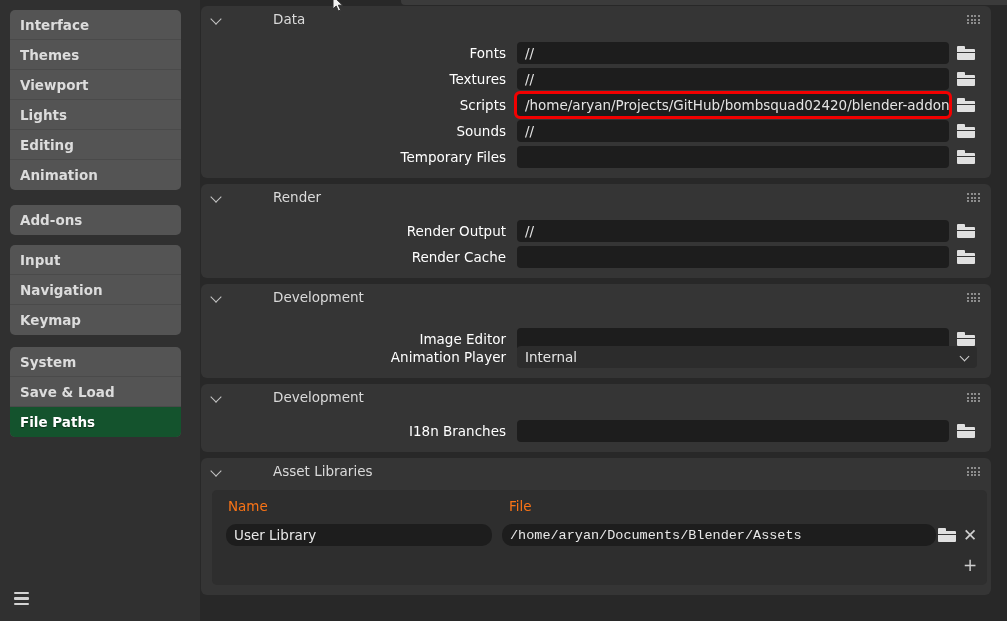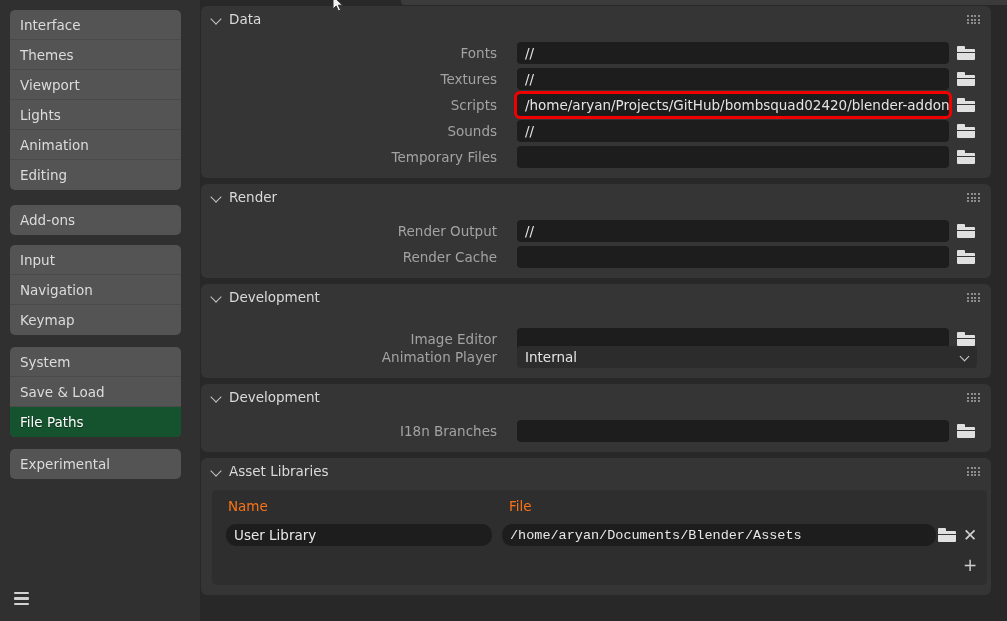--- a/index.html
+++ b/index.html
@@ -8,20 +8,21 @@
     background: #282828;
     font-family: "DejaVu Sans", "Liberation Sans", sans-serif;
     overflow: hidden;
   }
   #app { position: relative; width: 1007px; height: 621px; background: #282828; }
 
   
   #sidebar {
     position: absolute; left: 0; top: 0; width: 200px; height: 621px;
     background: #303030;
+    font-weight: bold;
   }
   .nav-group {
     position: absolute; left: 10px; width: 171px;
     background: #545454;
     border-radius: 5px;
     overflow: hidden;
   }
   .nav-item {
     height: 30px; line-height: 30px;
     padding-left: 10px;
@@ -73,41 +74,41 @@
   }
   .chev::before {
     content: ""; position: absolute;
     left: 1px; top: 2px;
     width: 7px; height: 7px;
     border-right: 1.6px solid #c4c4c4;
     border-bottom: 1.6px solid #c4c4c4;
     transform: rotate(45deg);
   }
   .panel-title {
-    font-size: 13.5px; color: #dadada; white-space: nowrap;
+    font-size: 13.5px; color: #dadada; white-space: nowrap; margin-left: 44px;
   }
   .grip {
     position: absolute; right: 11px; top: 9px;
     width: 13px; height: 9px;
     display: grid;
     grid-template-columns: repeat(4, 2px);
     grid-template-rows: repeat(3, 2px);
     gap: 1.6px 1.6px;
   }
   .grip span { display: block; width: 2px; height: 2px; background: #8d8d8d; }
 
   
   .row {
     position: absolute; left: 0; width: 790px; height: 22px;
     display: flex; align-items: center;
   }
   .row-label {
     width: 316px; text-align: right;
-    font-size: 13.5px; color: #a3a3a3;
-    padding-right: 20px; white-space: nowrap;
+    font-size: 13.5px; color: #ffffff;
+    padding-right: 11px; white-space: nowrap;
   }
   .field {
     position: relative;
     width: 432px; height: 22px;
     background: #1d1d1d;
     border-radius: 4px;
     display: flex; align-items: center;
     padding: 0 8px;
     font-size: 13.5px; color: #e4e4e4;
     white-space: nowrap; overflow: hidden;
@@ -206,43 +207,40 @@
 
 <div id="app">
 
   <div id="sidebar">
 
     <div class="nav-group" style="top:10px;">
       <div class="nav-item">Interface</div>
       <div class="nav-item">Themes</div>
       <div class="nav-item">Viewport</div>
       <div class="nav-item">Lights</div>
+      <div class="nav-item">Editing</div>
       <div class="nav-item">Animation</div>
-      <div class="nav-item">Editing</div>
     </div>
 
     <div class="nav-group" style="top:205px;">
       <div class="nav-item">Add-ons</div>
     </div>
 
     <div class="nav-group" style="top:245px;">
       <div class="nav-item">Input</div>
       <div class="nav-item">Navigation</div>
       <div class="nav-item">Keymap</div>
     </div>
 
     <div class="nav-group" style="top:347px;">
       <div class="nav-item">System</div>
       <div class="nav-item">Save &amp; Load</div>
       <div class="nav-item selected">File Paths</div>
     </div>
 
-    <div class="nav-group" style="top:449px;">
-      <div class="nav-item">Experimental</div>
-    </div>
 
     <div id="hamburger">
       <i></i>
         <i></i>
         <i></i>
     </div>
   </div>
 
   <div id="main">
 

